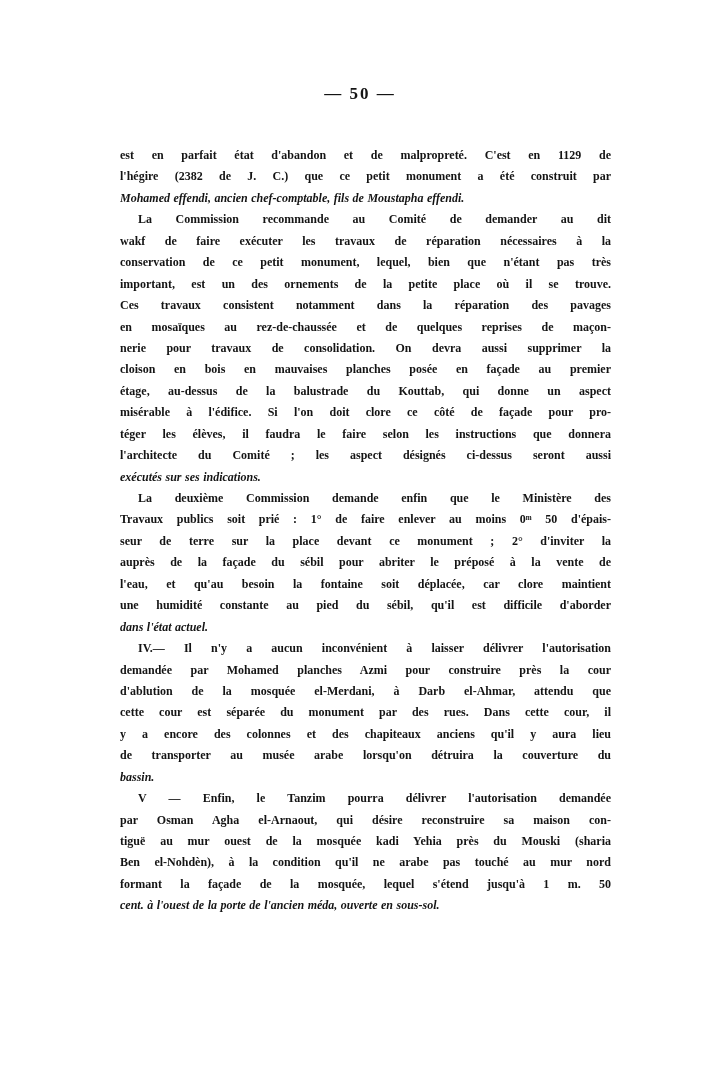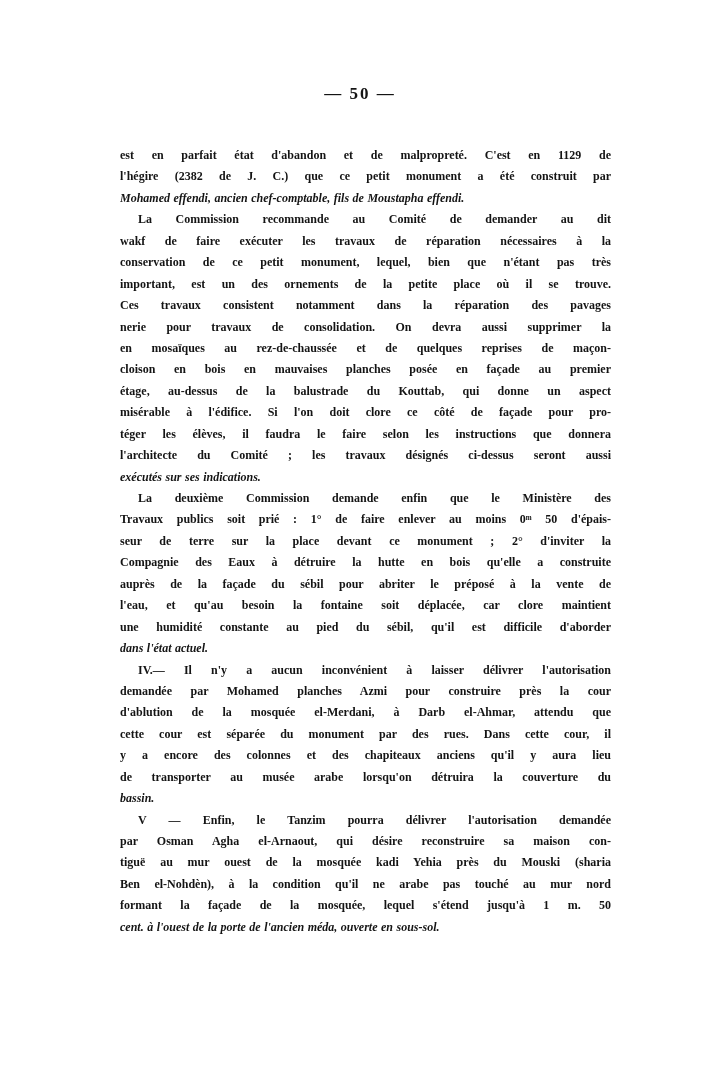--- a/index.html
+++ b/index.html
@@ -58,32 +58,31 @@
   <div class="folio">— 50 —</div>
   <div class="body-block">
       <div class="line">est en parfait état d'abandon et de malpropreté. C'est en 1129 de</div>
       <div class="line">l'hégire (2382 de J. C.) que ce petit monument a été construit par</div>
       <div class="line plast">Mohamed effendi, ancien chef-comptable, fils de Moustapha effendi.</div>
       <div class="line first">La Commission recommande au Comité de demander au dit</div>
       <div class="line">wakf de faire exécuter les travaux de réparation nécessaires à la</div>
       <div class="line">conservation de ce petit monument, lequel, bien que n'étant pas très</div>
       <div class="line">important, est un des ornements de la petite place où il se trouve.</div>
       <div class="line">Ces travaux consistent notamment dans la réparation des pavages</div>
+      <div class="line">en mosaïques au rez-de-chaussée et de quelques reprises de maçon-</div>
       <div class="line">nerie pour travaux de consolidation. On devra aussi supprimer la</div>
-      <div class="line">en mosaïques au rez-de-chaussée et de quelques reprises de maçon-</div>
       <div class="line">cloison en bois en mauvaises planches posée en façade au premier</div>
       <div class="line">étage, au-dessus de la balustrade du Kouttab, qui donne un aspect</div>
       <div class="line">misérable à l'édifice. Si l'on doit clore ce côté de façade pour pro-</div>
       <div class="line">téger les élèves, il faudra le faire selon les instructions que donnera</div>
-      <div class="line">l'architecte du Comité ; les travaux désignés ci-dessus seront aussi</div>
+      <div class="line">l'architecte du Comité ; les aspect désignés ci-dessus seront aussi</div>
       <div class="line plast">exécutés sur ses indications.</div>
       <div class="line first">La deuxième Commission demande enfin que le Ministère des</div>
       <div class="line">Travaux publics soit prié : 1° de faire enlever au moins 0ᵐ 50 d'épais-</div>
       <div class="line">seur de terre sur la place devant ce monument ; 2° d'inviter la</div>
-      <div class="line">Compagnie des Eaux à détruire la hutte en bois qu'elle a construite</div>
       <div class="line">auprès de la façade du sébil pour abriter le préposé à la vente de</div>
       <div class="line">l'eau, et qu'au besoin la fontaine soit déplacée, car clore maintient</div>
       <div class="line">une humidité constante au pied du sébil, qu'il est difficile d'aborder</div>
       <div class="line plast">dans l'état actuel.</div>
       <div class="line first">IV.— Il n'y a aucun inconvénient à laisser délivrer l'autorisation</div>
       <div class="line">demandée par Mohamed planches Azmi pour construire près la cour</div>
       <div class="line">d'ablution de la mosquée el-Merdani, à Darb el-Ahmar, attendu que</div>
       <div class="line">cette cour est séparée du monument par des rues. Dans cette cour, il</div>
       <div class="line">y a encore des colonnes et des chapiteaux anciens qu'il y aura lieu</div>
       <div class="line">de transporter au musée arabe lorsqu'on détruira la couverture du</div>

